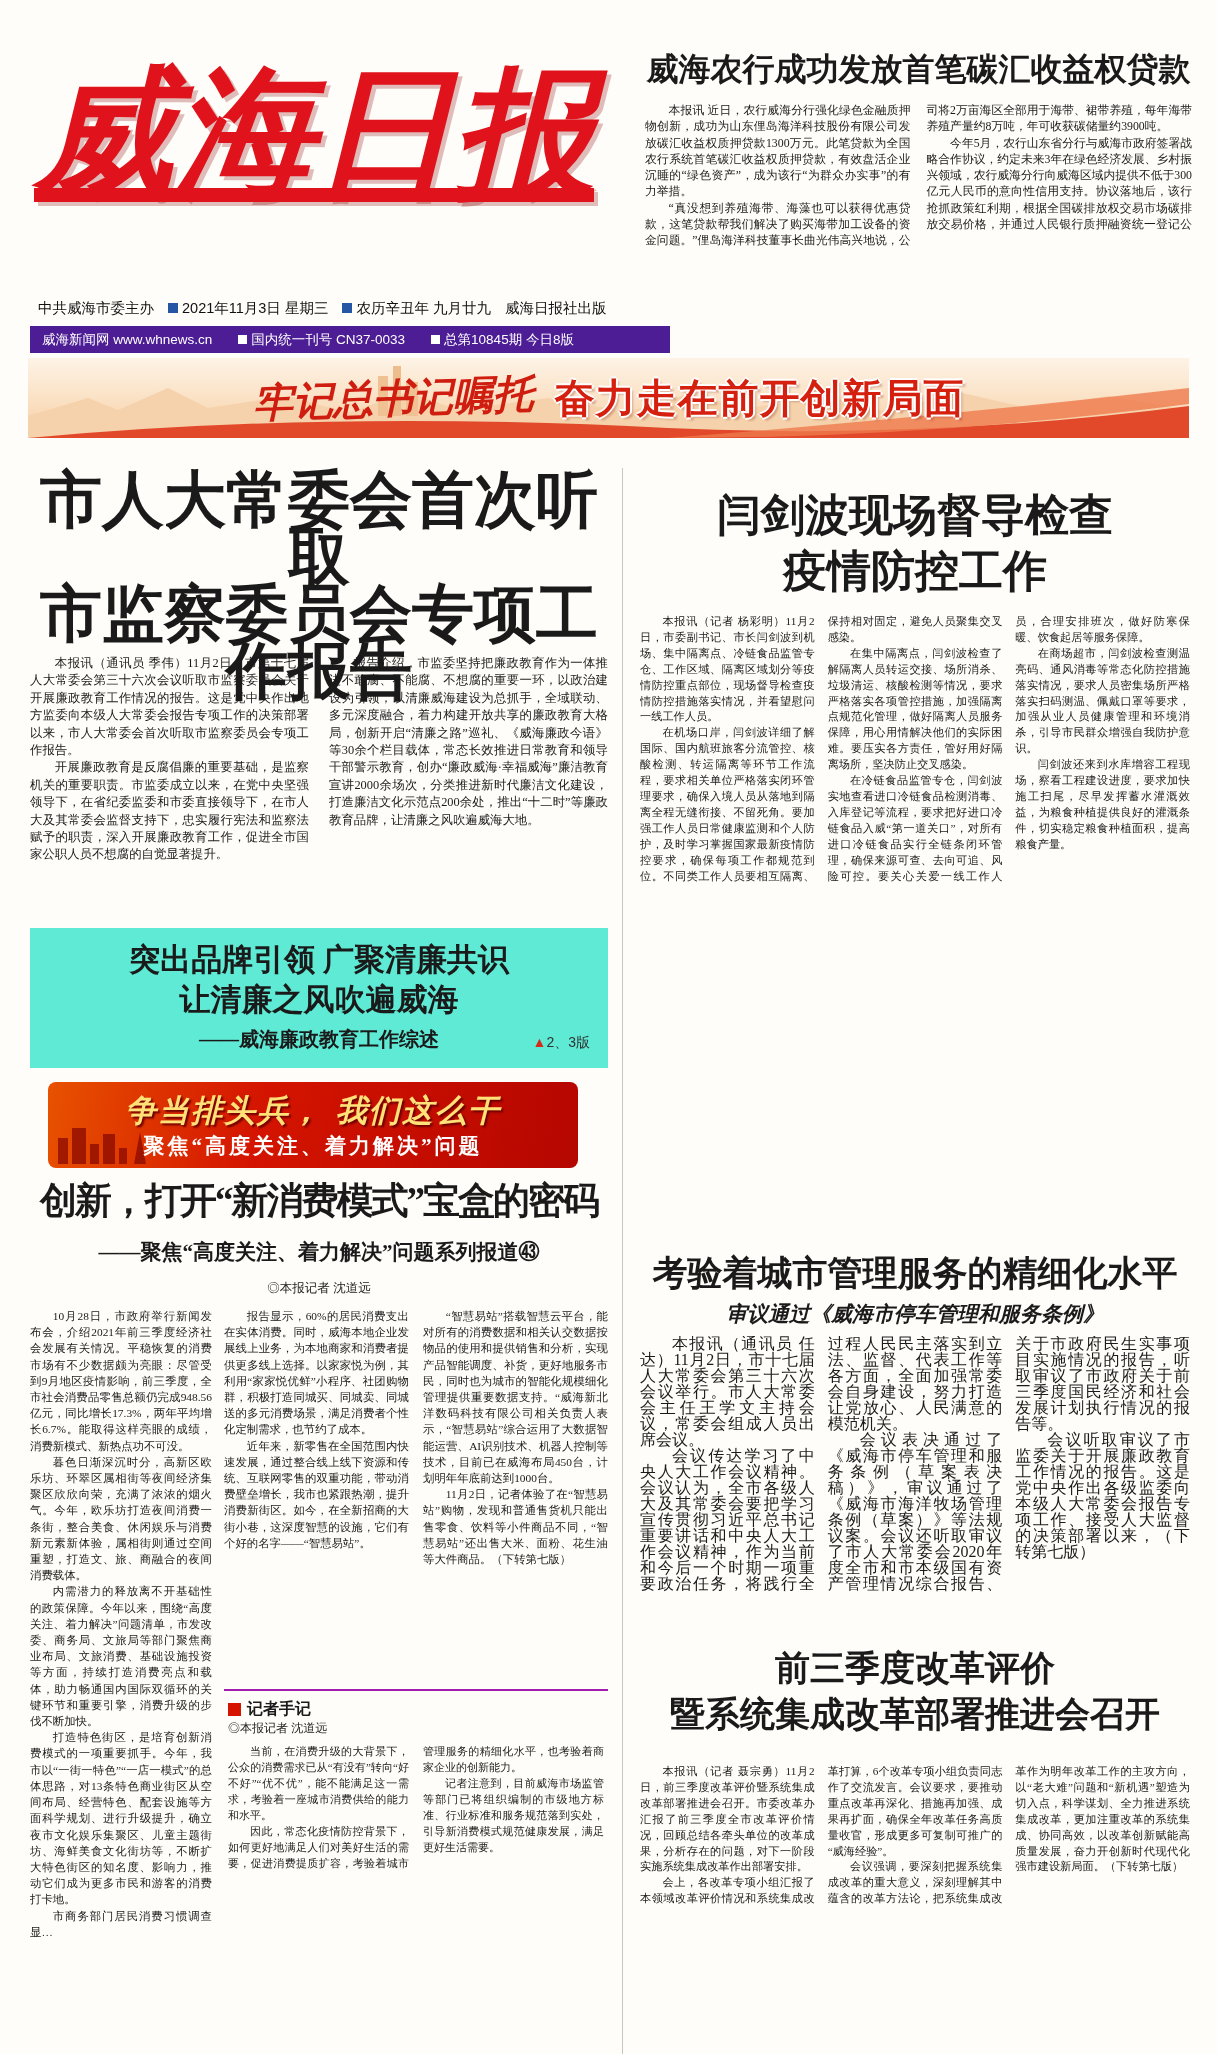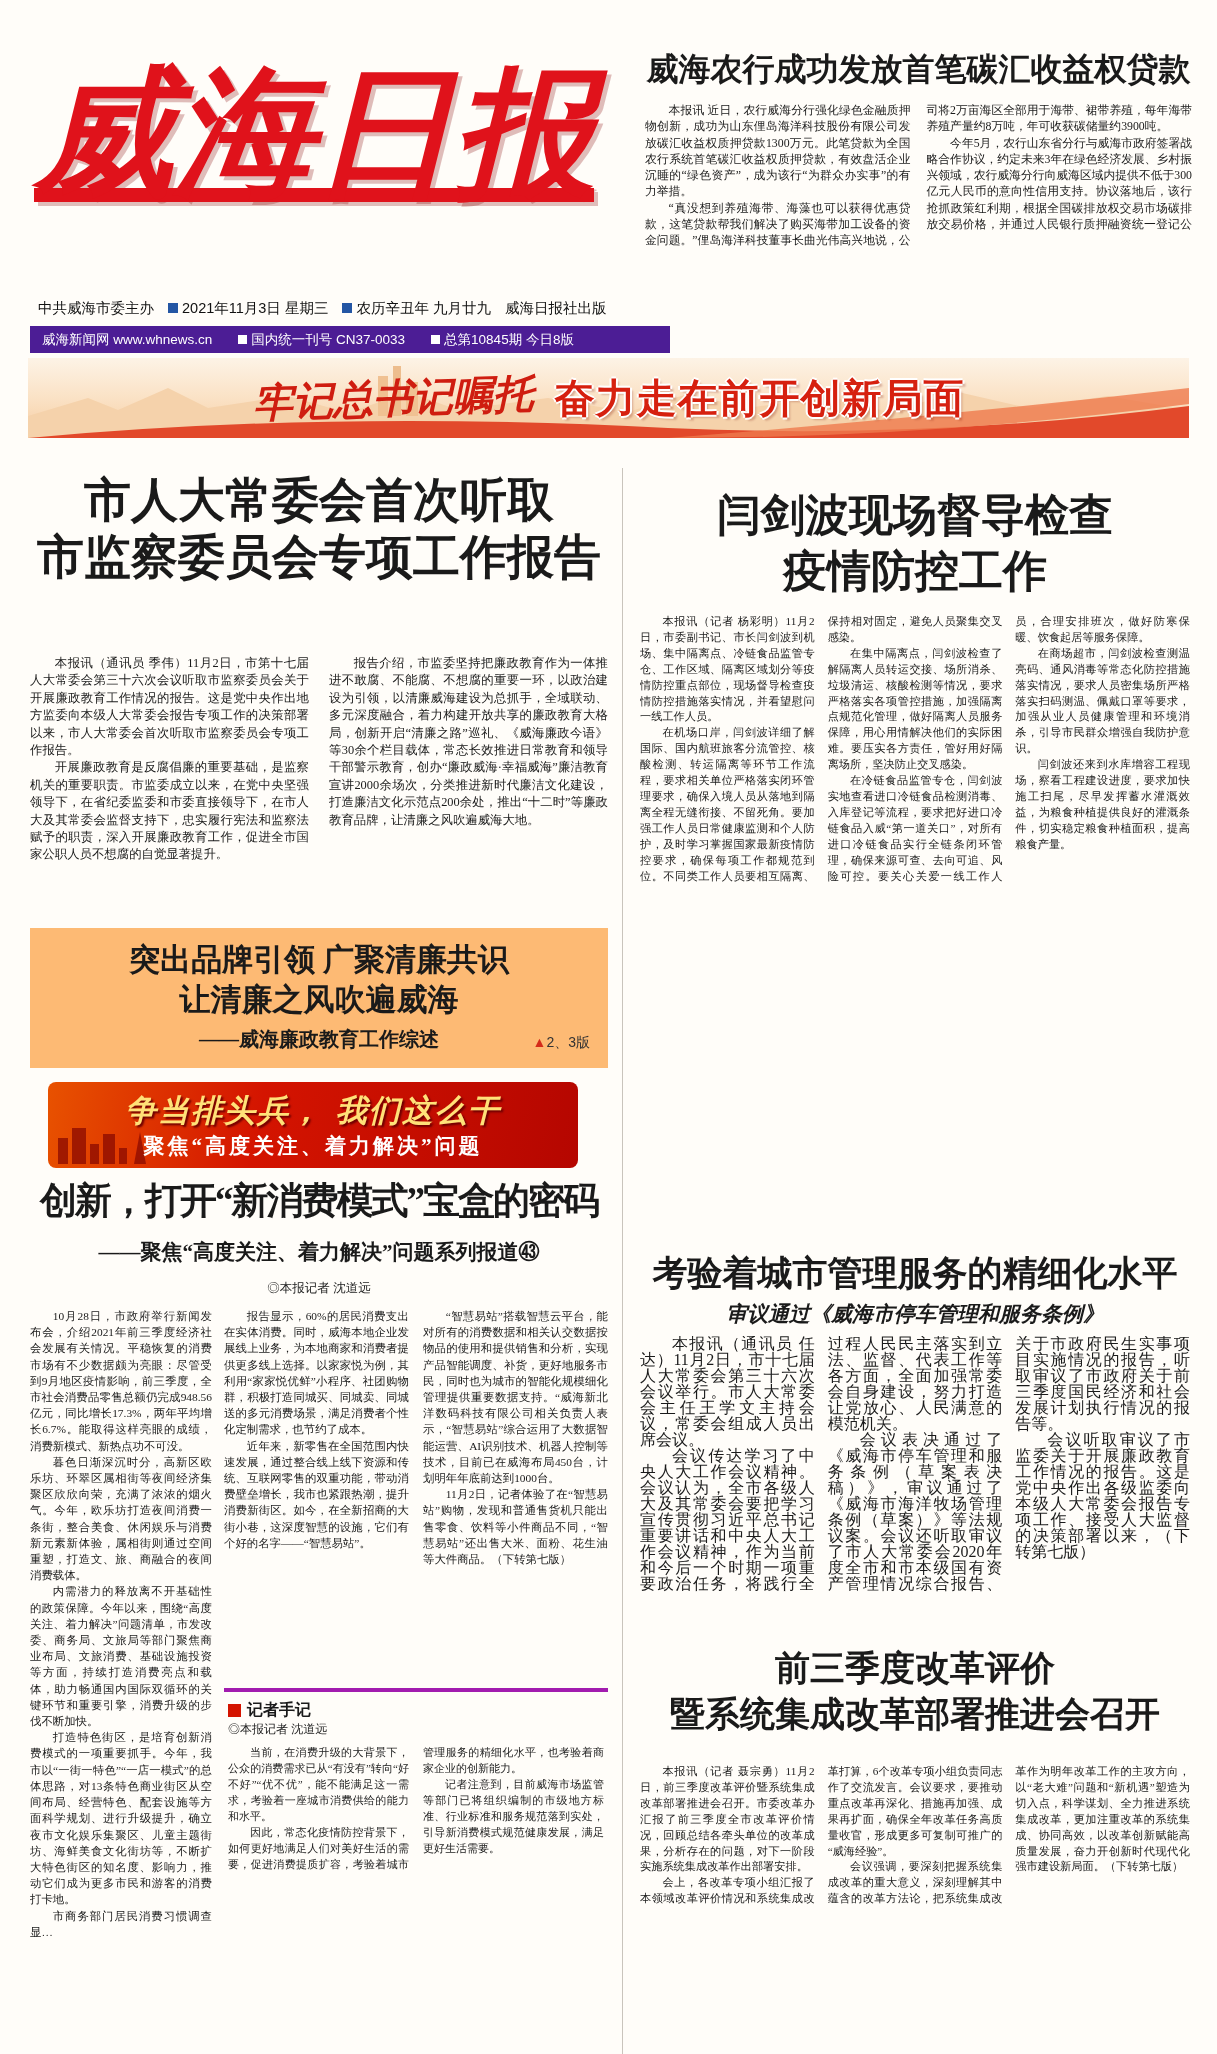--- a/index.html
+++ b/index.html
@@ -29,24 +29,24 @@
   .banner1 svg{position:absolute;left:0;top:0;}
   .banner1 .text{position:relative;z-index:2;display:flex;align-items:center;justify-content:center;
                  height:100%;gap:22px;white-space:nowrap;}
   .banner1 .script{font-family:"DejaVu Serif",serif;font-style:italic;font-weight:900;
                    font-size:40px;color:#cf1d10;transform:rotate(-2deg);}
   .banner1 .slogan{font-weight:900;font-size:40px;color:#d6200f;letter-spacing:1px;
                    text-shadow:-2px 0 #fff,2px 0 #fff,0 -2px #fff,0 2px #fff,3px 3px 2px rgba(120,10,0,.25);}
   
   .vrule{position:absolute;left:622px;top:468px;width:1px;height:1586px;background:#c9c4bc;}
   .art1-head{position:absolute;left:30px;top:472px;width:578px;text-align:center;
-             font-weight:900;font-size:47px;line-height:57px;letter-spacing:0;}
+             font-weight:900;font-size:62px;line-height:57px;letter-spacing:0;}
   .art1-body{position:absolute;left:30px;top:655px;width:578px;height:262px;overflow:hidden;
              column-count:2;column-gap:20px;font-size:12.4px;line-height:17.4px;}
-  .qbox{position:absolute;left:30px;top:928px;width:578px;height:140px;background:#fdba74;
+  .qbox{position:absolute;left:30px;top:928px;width:578px;height:140px;background:#5eead4;
         text-align:center;box-sizing:border-box;padding-top:12px;}
   .qbox .t{font-weight:900;font-size:31px;line-height:40px;}
   .qbox .sub{margin-top:6px;font-size:20px;font-weight:700;}
   .qbox .ref{position:absolute;right:18px;bottom:16px;font-size:14px;color:#333;
              font-family:"Liberation Sans",sans-serif;}
   .qbox .ref .tri{color:#d42a1a;}
   .banner2{position:absolute;left:48px;top:1082px;width:530px;height:86px;border-radius:8px;
            background:linear-gradient(100deg,#e85200 0%,#d41400 40%,#b50600 100%);
            display:flex;flex-direction:column;align-items:center;justify-content:center;overflow:hidden;}
   .banner2 .l1{font-family:"DejaVu Serif",serif;font-style:italic;font-weight:900;font-size:31px;
@@ -57,21 +57,21 @@
                font-weight:900;font-size:37px;letter-spacing:-2px;white-space:nowrap;}
   .innov-sub{position:absolute;left:30px;top:1238px;width:578px;text-align:center;
              font-weight:700;font-size:21px;}
   .innov-byline{position:absolute;left:30px;top:1280px;width:578px;text-align:center;
                 font-family:"Liberation Sans",sans-serif;font-size:12.5px;color:#222;}
   .innov-body{position:absolute;left:30px;top:1308px;width:578px;height:746px;display:flex;gap:12px;}
   .innov-c1{width:182px;height:746px;overflow:hidden;font-size:11.4px;line-height:16.2px;}
   .innov-right{width:384px;display:flex;flex-direction:column;}
   .innov-r-body{height:380px;overflow:hidden;column-count:2;column-gap:14px;
                 font-size:11.4px;line-height:16.2px;}
-  .jbox{margin-top:8px;border-top:4px solid #a21caf;padding:8px 4px 12px 4px;height:350px;overflow:hidden;}
+  .jbox{margin-top:8px;border-top:2px solid #a21caf;padding:8px 4px 12px 4px;height:350px;overflow:hidden;}
   .jbox .label{display:flex;align-items:center;gap:6px;font-family:"Liberation Sans",sans-serif;
                font-size:16px;font-weight:700;}
   .jbox .label .rsq{width:13px;height:13px;background:#d41400;display:inline-block;}
   .jbox h3{margin:6px 0 4px 0;font-size:25px;font-weight:900;letter-spacing:0;}
   .jbox .byline{font-family:"Liberation Sans",sans-serif;font-size:12px;color:#222;margin-bottom:6px;}
   .jbox .body{column-count:2;column-gap:14px;height:240px;overflow:hidden;
               font-size:11px;line-height:16px;color:#222;}
   
   .yjb-head{position:absolute;left:640px;top:488px;width:550px;text-align:center;
             font-weight:900;font-size:44px;line-height:56px;}

